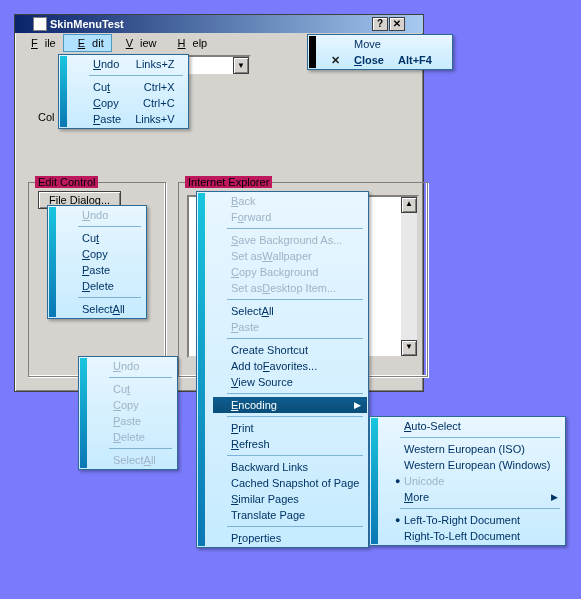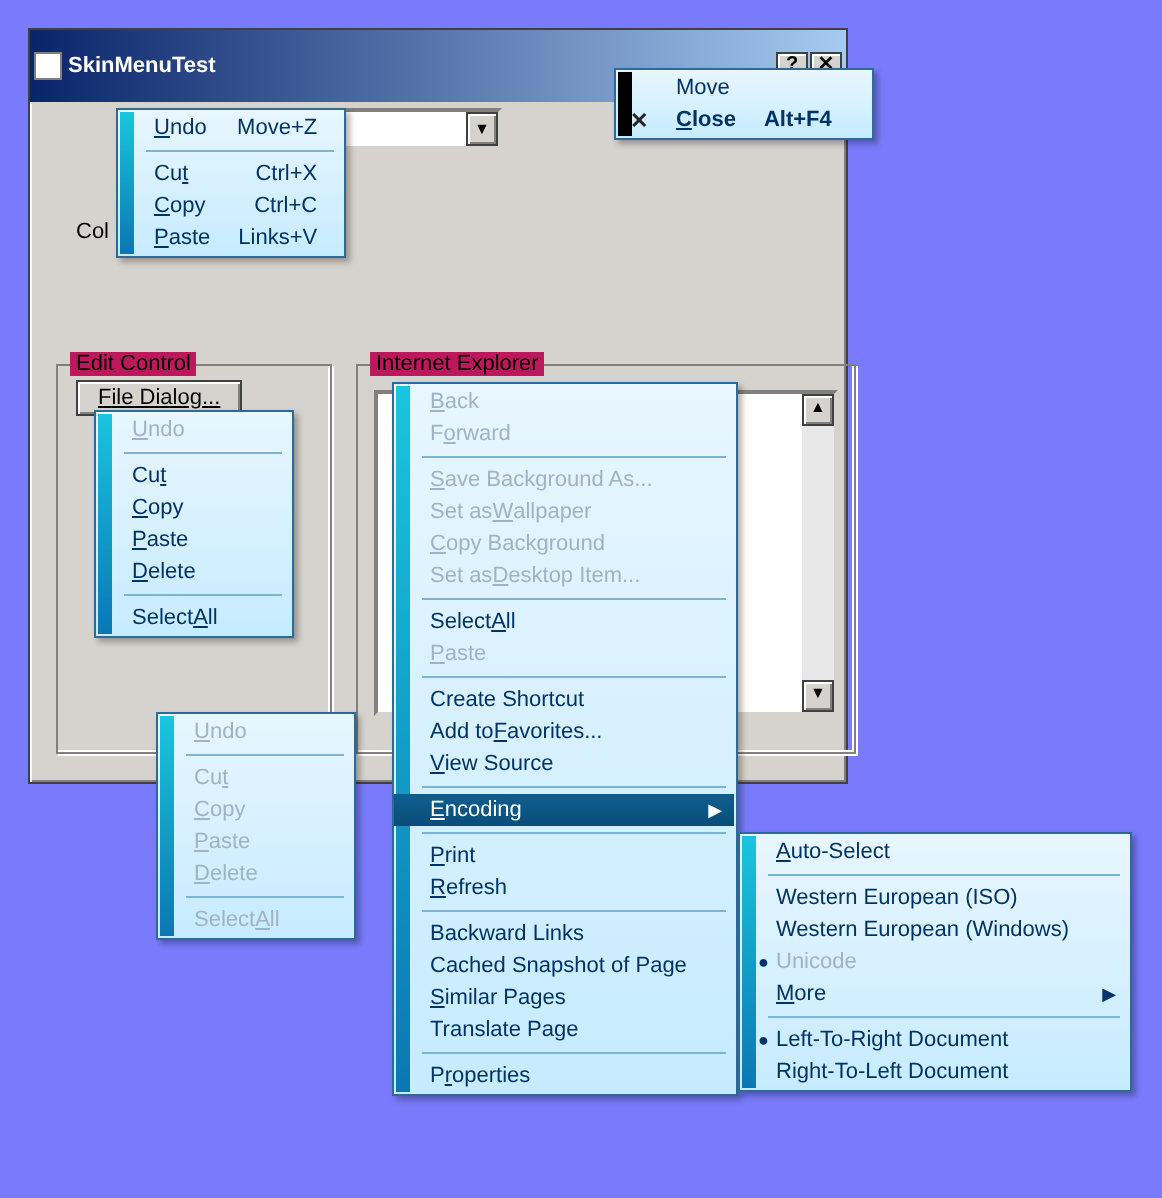--- a/index.html
+++ b/index.html
@@ -18,26 +18,26 @@
     left: 14px;
     top: 14px;
     width: 410px;
     height: 378px;
     background: #d6d3ce;
     border: 1px solid #404040;
     box-shadow: inset 1px 1px 0 #fafafa, inset -1px -1px 0 #808080;
   }
   .titlebar {
     position: relative;
-    height: 36px;
+    height: 18px;
     background: linear-gradient(to right, #0a246a, #a6caf0);
     color: #fff;
     display: flex;
     align-items: center;
-    padding: 0 2px;
+    padding: 0 18px;
     font-weight: bold;
   }
   .titlebar-icon {
     width: 14px; height: 14px;
     background: #fff;
     margin-right: 3px;
     display: inline-block;
     border: 1px solid #808080;
   }
   .titlebar-buttons { margin-left: auto; display: flex; gap: 1px; }
@@ -128,21 +128,21 @@
     font-size: 8px; text-align: center; line-height: 12px;
   }
   .iectrl .scrollbar div:last-child { position: absolute; bottom: 0; width: 100%; }
 
   
   .menu {
     position: absolute;
     background: linear-gradient(to bottom, #e8f6ff, #c6ebff);
     border: 1px solid #2b6a99;
     box-shadow: 2px 2px 3px rgba(0,0,0,0.3);
-    padding: 1px 1px 1px 0;
+    padding: 1px 1px 1px 16px;
     font-size: 11px;
   }
   .menu .strip {
     position: absolute;
     left: 1px; top: 1px; bottom: 1px;
     width: 7px;
     background: linear-gradient(to bottom, #19c5de, #0b77b4);
   }
   .menu-item {
     position: relative;
@@ -190,20 +190,26 @@
 
 <div class="window">
   <div class="titlebar">
     <span class="titlebar-icon"></span>
     <span>SkinMenuTest</span>
     <span class="titlebar-buttons">
       <span class="tb-btn">?</span>
       <span class="tb-btn">✕</span>
     </span>
   </div>
+  <div class="menubar">
+    <span><span class="u">F</span>ile</span>
+    <span><span class="u">E</span>dit</span>
+    <span><span class="u">V</span>iew</span>
+    <span><span class="u">H</span>elp</span>
+  </div>
   <div class="client">
     <span class="colorlbl label">Col</span>
     <div class="combo">
       <div class="arrow">▼</div>
     </div>
     <span class="filedlg button3d">
       <span class="u">F</span>ile Dialog...
     </span>
   </div>
 
@@ -227,21 +233,21 @@
   </div>
   <div class="menu-item bold">
     <span class="micon">✕</span>
     <span class="u">C</span>lose
     <span class="shortcut">Alt+F4</span>
   </div>
 </div>
 
 <div id="editmenu" class="menu">
   <div class="strip"></div>
-  <div class="menu-item wide1"><span class="u">U</span>ndo<span class="shortcut">Move+Z</span></div>
+  <div class="menu-item wide1"><span class="u">U</span>ndo<span class="shortcut">Links+Z</span></div>
   <div class="menu-sep"></div>
   <div class="menu-item wide1">Cu<span class="u">t</span><span class="shortcut">Ctrl+X</span></div>
   <div class="menu-item wide1"><span class="u">C</span>opy<span class="shortcut">Ctrl+C</span></div>
   <div class="menu-item wide1"><span class="u">P</span>aste<span class="shortcut">Links+V</span></div>
 </div>
 
 <div id="editctx1" class="menu">
   <div class="strip"></div>
   <div class="menu-item disabled"><span class="u">U</span>ndo</div>
   <div class="menu-sep"></div>

